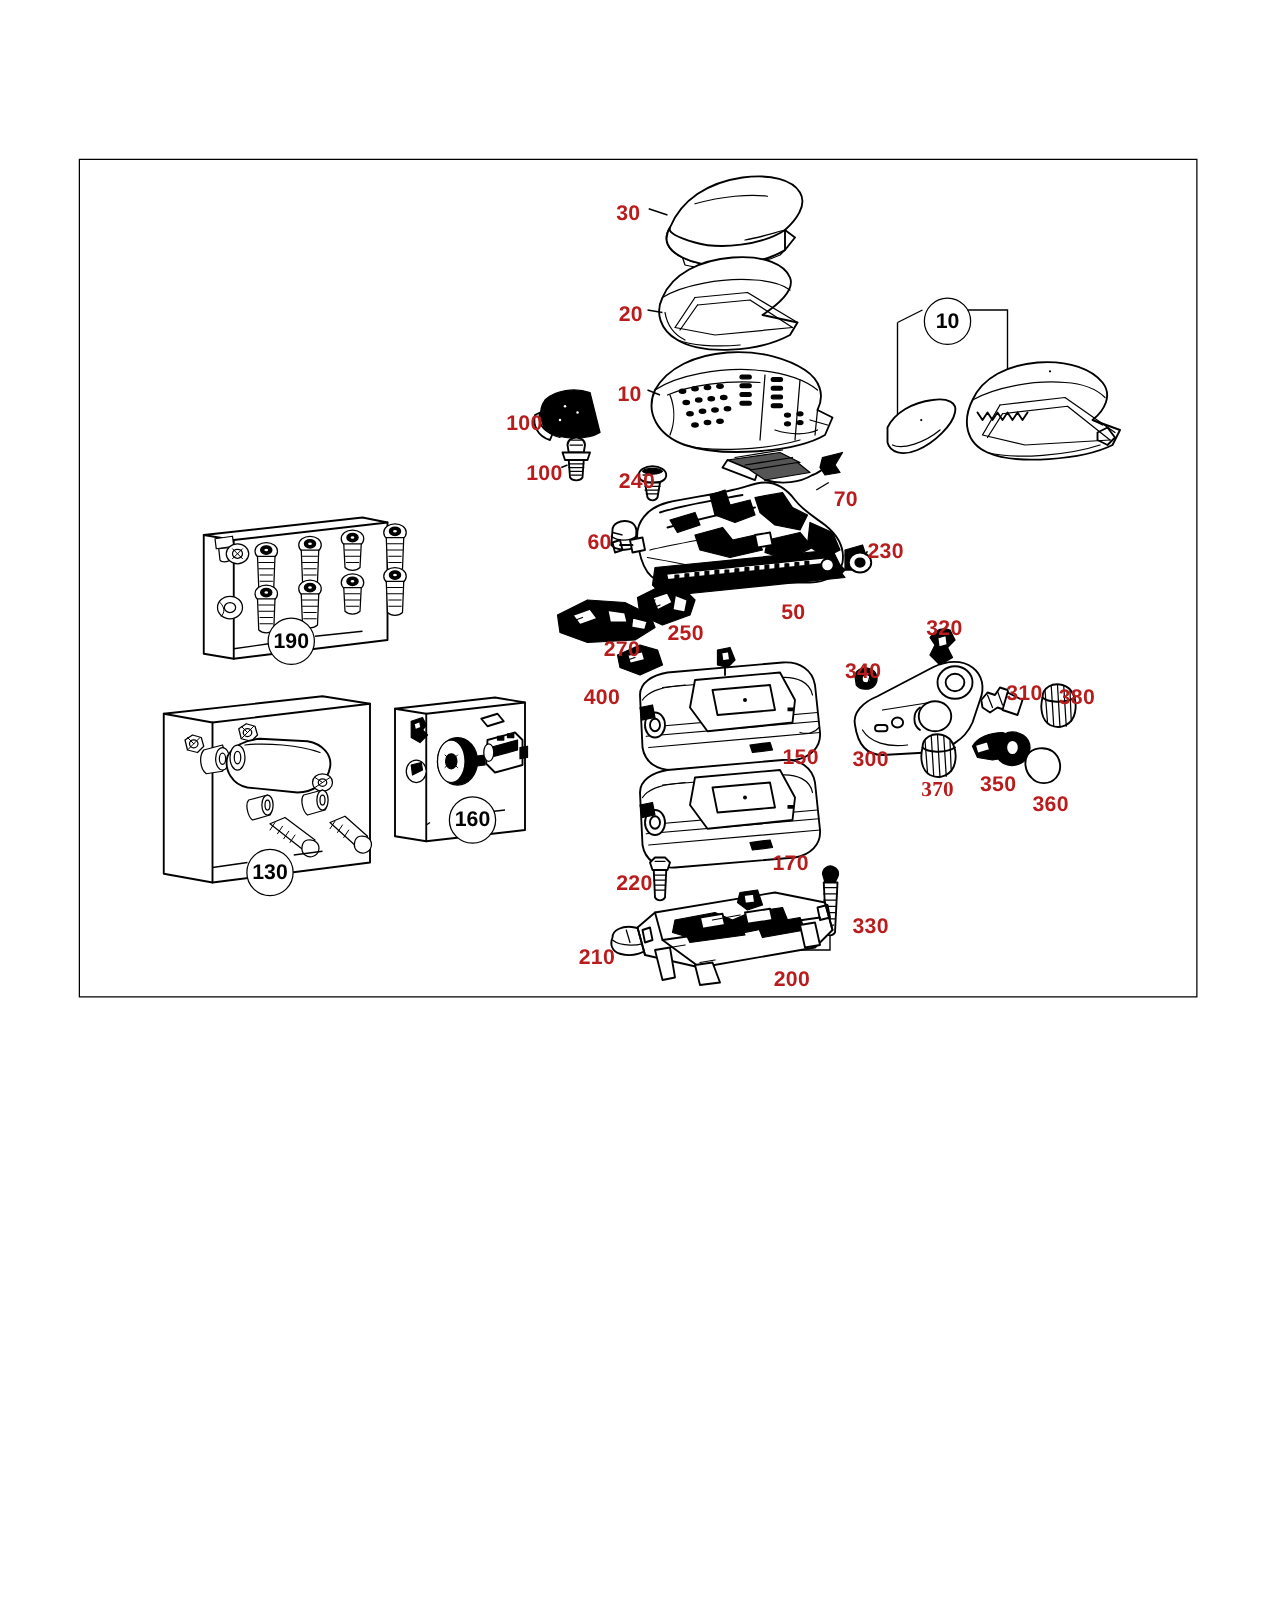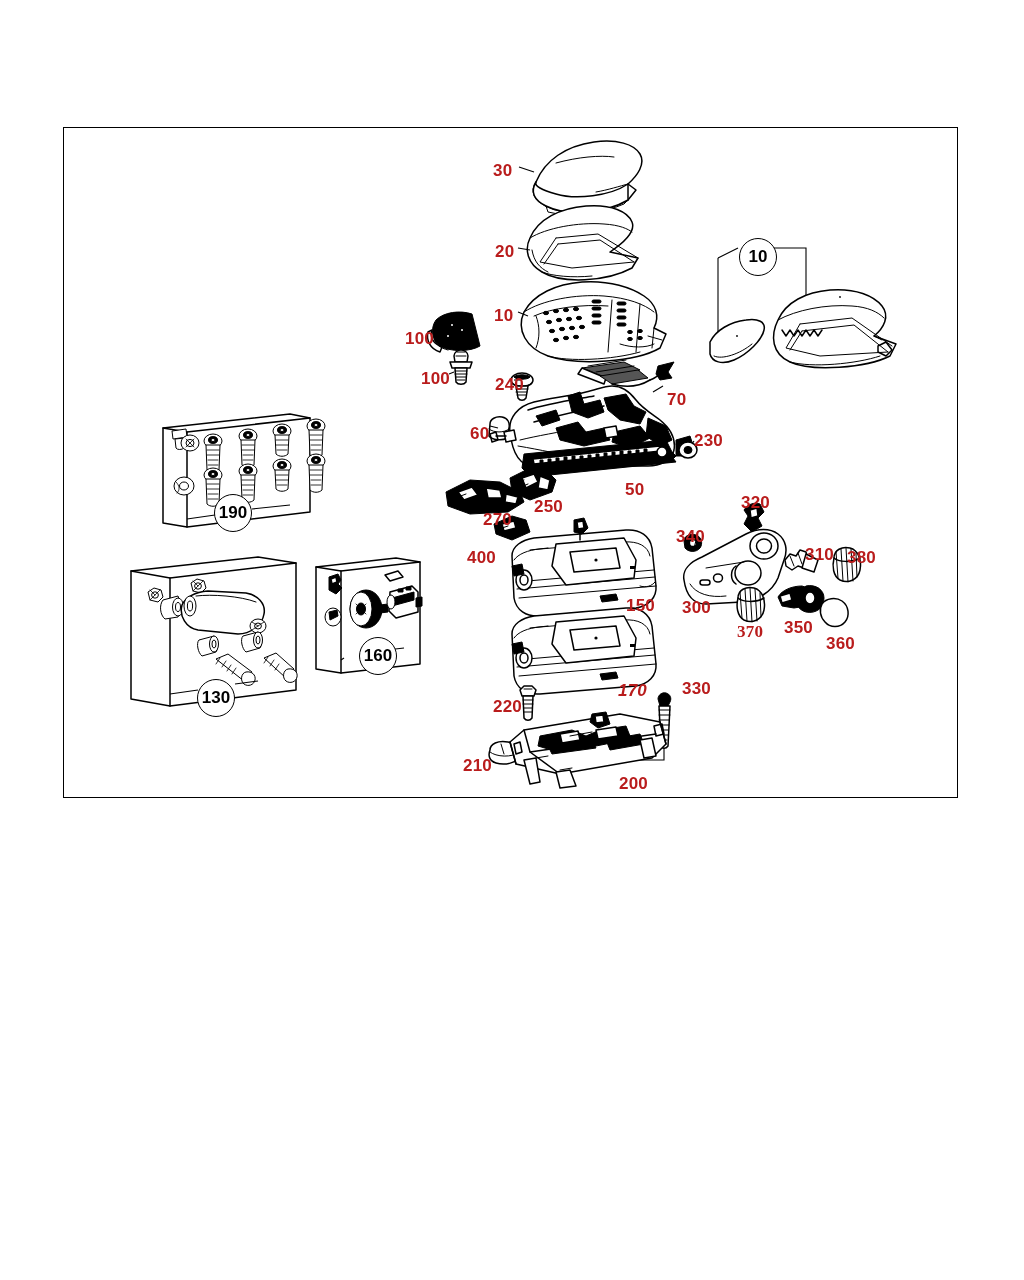--- a/index.html
+++ b/index.html
@@ -632,23 +632,23 @@
   <div class="lbl" style="left:467px;top:549px;">400</div>
   <div class="lbl" style="left:741px;top:494px;">320</div>
   <div class="lbl" style="left:676px;top:528px;">340</div>
   <div class="lbl" style="left:805px;top:546px;">310</div>
   <div class="lbl" style="left:847px;top:549px;">380</div>
   <div class="lbl" style="left:682px;top:599px;">300</div>
   <div class="lbl" style="left:737px;top:623px;font-family:Liberation Serif, serif;">370</div>
   <div class="lbl" style="left:784px;top:619px;">350</div>
   <div class="lbl" style="left:826px;top:635px;">360</div>
   <div class="lbl" style="left:626px;top:597px;text-align:center;">150</div>
-  <div class="lbl" style="left:618px;top:682px;font-style:italic;">170</div>
+  <div class="lbl" style="left:618px;top:682px;">170</div>
   <div class="lbl" style="left:493px;top:698px;">220</div>
-  <div class="lbl" style="left:682px;top:680px;text-align:right;">330</div>
+  <div class="lbl" style="left:682px;top:732px;text-align:right;">330</div>
   <div class="lbl" style="left:463px;top:757px;">210</div>
   <div class="lbl" style="left:619px;top:775px;">200</div>
 
   <div class="balloon" style="left:739px;top:238px;">10</div>
   <div class="balloon" style="left:214px;top:494px;">190</div>
   <div class="balloon" style="left:197px;top:679px;">130</div>
   <div class="balloon" style="left:359px;top:637px;">160</div>
 
 </div>
 

